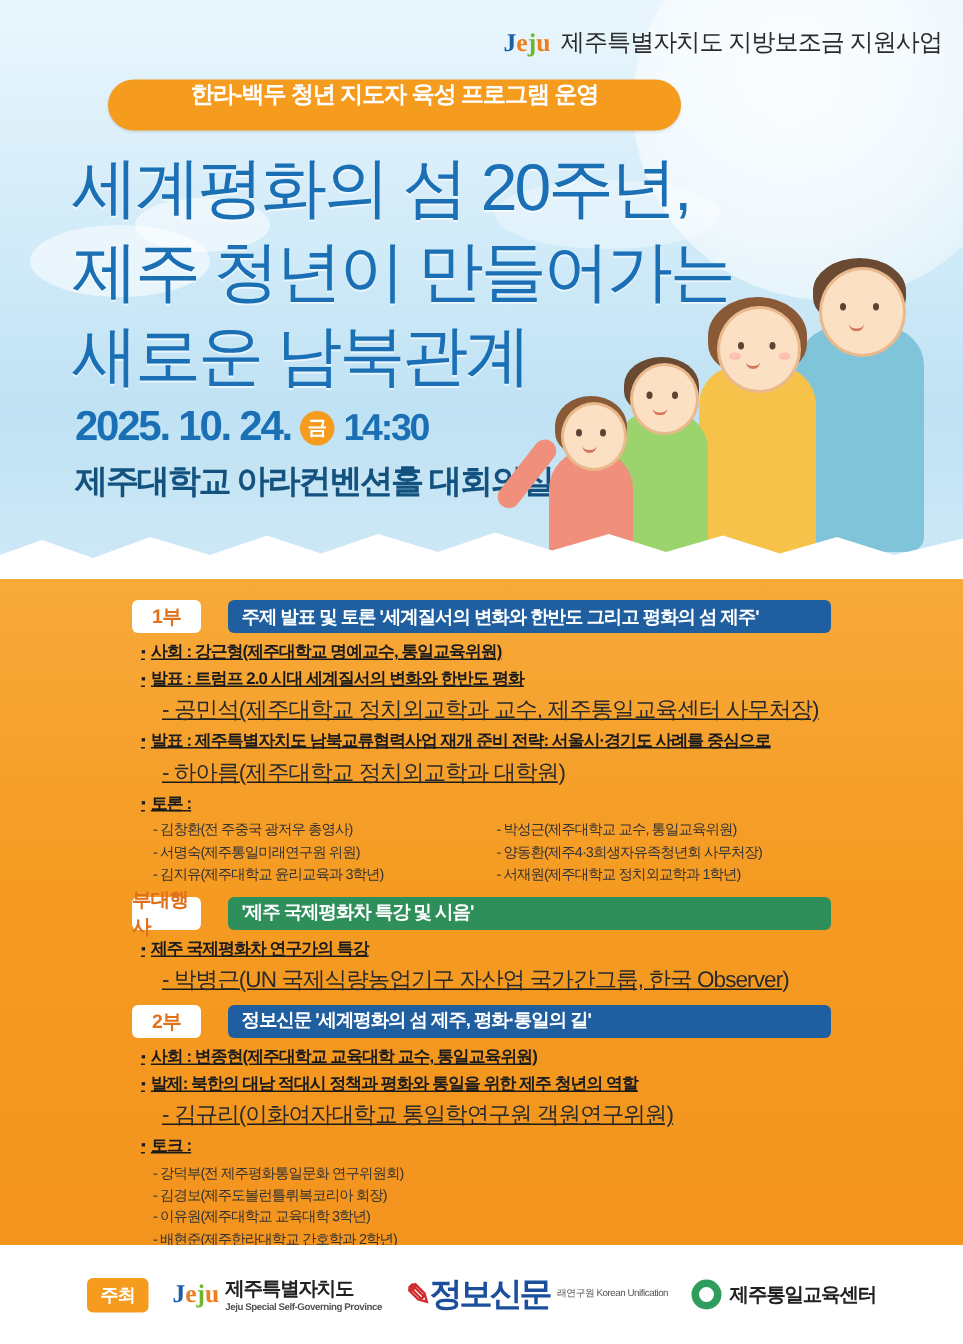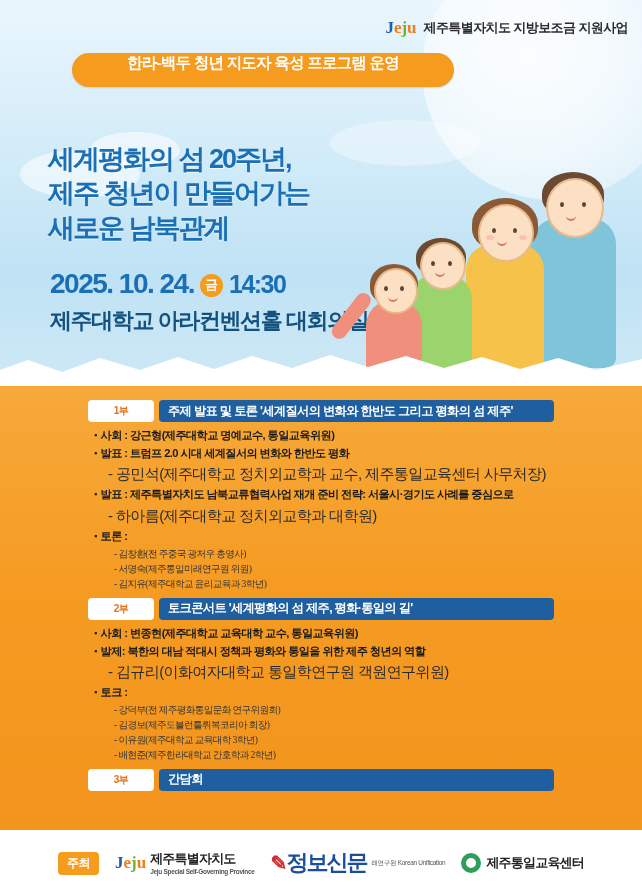--- a/index.html
+++ b/index.html
@@ -34,41 +34,40 @@
   }
   .jeju-logo{
     font-family:"Liberation Serif","DejaVu Serif",serif;
     font-weight:bold;font-size:17px;letter-spacing:-1px;
     color:#f4901e;
     display:flex;align-items:center;gap:1px;
   }
   .jeju-logo .b{color:#1a5fa8;}
   .jeju-logo .o{color:#f07d1b;}
   .jeju-logo .g{color:#6fb52e;}
-  .brandbar .txt{font-size:13px;color:#2b2b2b;font-weight:bold;letter-spacing:-0.6px;}
+  .brandbar .txt{font-size:16px;color:#2b2b2b;font-weight:normal;letter-spacing:-0.6px;}
 
   
   .ribbon{
     position:absolute;left:72px;top:53px;width:382px;height:34px;
     background:#f59b1e;border-radius:18px;
     display:flex;align-items:flex-start;justify-content:center;
     box-shadow:0 1px 2px rgba(0,0,0,.12);
   }
   .ribbon span{color:#fff;font-size:15.5px;font-weight:bold;letter-spacing:-0.8px;}
   .ribbon:before,.ribbon:after{
     content:"";position:absolute;top:7px;width:22px;height:20px;background:#e1861a;z-index:-1;
   }
   .ribbon:before{left:-14px;transform:skewX(-12deg);}
   .ribbon:after{right:-14px;transform:skewX(12deg);}
 
   .headline{
     position:absolute;left:48px;top:98px;width:480px;
-    color:#1a6fb5;font-weight:bold;font-size:27px;line-height:1.27;letter-spacing:-2px;
+    color:#1a6fb5;font-weight:normal;font-size:44px;line-height:1.27;letter-spacing:-2px;
     text-shadow:0 1px 0 rgba(255,255,255,.6);
-    margin-top:44px;
   }
   .datetime{
     position:absolute;left:50px;top:268px;display:flex;align-items:baseline;gap:6px;
     color:#1a6fb5;font-weight:bold;font-size:28px;letter-spacing:-1.5px;
   }
   .daybadge{
     display:inline-flex;align-items:center;justify-content:center;
     width:23px;height:23px;border-radius:50%;background:#f59b1e;color:#fff;
     font-size:13px;font-weight:bold;position:relative;top:-4px;letter-spacing:0;
   }
@@ -104,40 +103,40 @@
     position:absolute;left:0;bottom:0;width:642px;height:120px;opacity:.18;
     background:radial-gradient(120% 80% at 50% 120%, #ffffff 0%, rgba(255,255,255,0) 70%);
   }
 
   .card{
     position:absolute;left:88px;top:14px;width:466px;
   }
   .section{margin-bottom:6px;}
   .sec-head{display:flex;align-items:stretch;height:22px;margin-bottom:5px;}
   .sec-tag{
-    width:66px;background:#fff;border-radius:4px;
+    width:46px;background:#fff;border-radius:4px;
     display:flex;align-items:center;justify-content:center;
-    font-size:10px;font-weight:bold;color:#e0711c;letter-spacing:-0.5px;
-    margin-right:5px;
+    font-size:13px;font-weight:bold;color:#e0711c;letter-spacing:-0.5px;
+    margin-right:18px;
   }
   .sec-title{
     flex:1;background:#1f5fa0;border-radius:4px;color:#fff;
     display:flex;align-items:center;padding:0 9px;
     font-size:12.3px;font-weight:bold;letter-spacing:-0.7px;
   }
 
-  .body{padding:0 4px 0 6px;color:#1b1b1b;}
+  .body{padding:0 4px 0 6px;color:#1b1b1b;text-decoration:underline;}
   .row{font-size:11.2px;line-height:1.45;letter-spacing:-0.6px;margin:2px 0;}
   .lead{font-weight:bold;}
   .dot:before{content:"▪";color:#1b1b1b;font-size:9px;margin-right:4px;vertical-align:1px;}
   .sub{padding-left:14px;font-size:15px;color:#2a2a2a;letter-spacing:-0.6px;line-height:1.4;}
   .small{font-size:9.6px;color:#333;}
   .cols{display:flex;gap:6px;padding-left:14px;}
   .col{flex:1;}
-  .cols .row{margin:1px 12px;font-family:Liberation Serif, serif;}
+  .cols .row{margin:1px 0;}
 
   
   .footer{
     position:absolute;left:0;bottom:0;width:642px;height:66px;background:#ffffff;
     display:flex;align-items:center;justify-content:center;gap:16px;
   }
   .host-pill{
     background:#f59b1e;color:#fff;font-size:12px;font-weight:bold;
     border-radius:4px;padding:3px 9px;letter-spacing:-0.5px;
   }
@@ -247,26 +246,41 @@
             <div class="row lead dot">발표 : 제주특별자치도 남북교류협력사업 재개 준비 전략: 서울시·경기도 사례를 중심으로</div>
             <div class="row sub">- 하아름(제주대학교 정치외교학과 대학원)</div>
             <div class="row lead dot">토론 :</div>
           </div>
           <div class="cols">
             <div class="col">
               <div class="row small">- 김창환(전 주중국 광저우 총영사)</div>
               <div class="row small">- 서명숙(제주통일미래연구원 위원)</div>
               <div class="row small">- 김지유(제주대학교 윤리교육과 3학년)</div>
             </div>
+            <div class="col">
+              <div class="row small">- 박성근(제주대학교 교수, 통일교육위원)</div>
+              <div class="row small">- 양동환(제주4·3희생자유족청년회 사무처장)</div>
+              <div class="row small">- 서재원(제주대학교 정치외교학과 1학년)</div>
+            </div>
+          </div>
+        </div>
+        <div class="section">
+          <div class="sec-head">
+            <div class="sec-tag">부대행사</div>
+            <div class="sec-title" style="background: rgb(47, 143, 91);">'제주 국제평화차 특강 및 시음'</div>
+          </div>
+          <div class="body">
+            <div class="row lead dot">제주 국제평화차 연구가의 특강</div>
+            <div class="row sub">- 박병근(UN 국제식량농업기구 자산업 국가간그룹, 한국 Observer)</div>
           </div>
         </div>
         <div class="section">
           <div class="sec-head">
             <div class="sec-tag">2부</div>
-            <div class="sec-title" style="background: rgb(31, 95, 160);">토크콘서트  '세계평화의 섬 제주, 평화·통일의 길'</div>
+            <div class="sec-title" style="background: rgb(31, 95, 160);">정보신문  '세계평화의 섬 제주, 평화·통일의 길'</div>
           </div>
           <div class="body">
             <div class="row lead dot">사회 : 변종현(제주대학교 교육대학 교수, 통일교육위원)</div>
             <div class="row lead dot">발제: 북한의 대남 적대시 정책과 평화와 통일을 위한 제주 청년의 역할</div>
             <div class="row sub">- 김규리(이화여자대학교 통일학연구원 객원연구위원)</div>
             <div class="row lead dot">토크 :</div>
           </div>
           <div class="cols">
             <div class="col">
               <div class="row small">- 강덕부(전 제주평화통일문화 연구위원회)</div>

